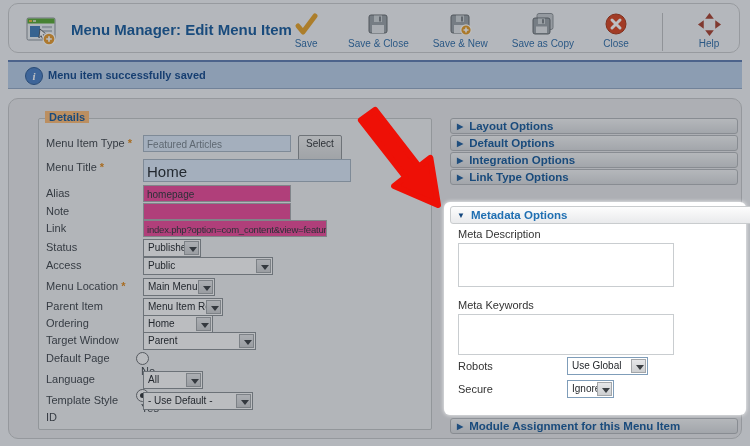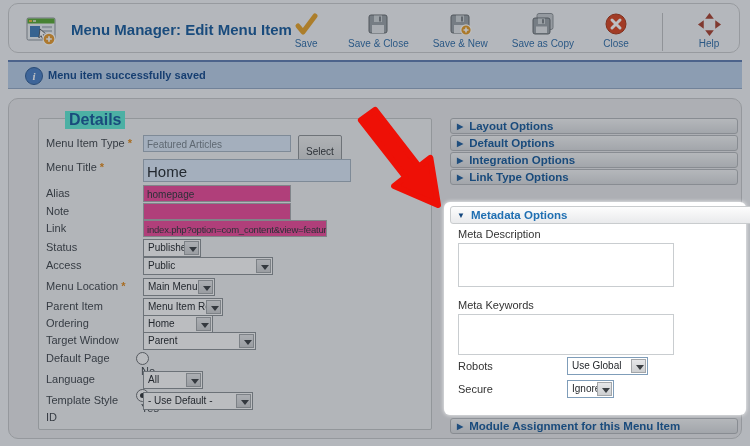--- a/index.html
+++ b/index.html
@@ -27,32 +27,32 @@
     background:#4a7fc4;border:1px solid #2d5a94;color:#fff;text-align:center;}
   .infoicon::after{content:"i";font:italic bold 11px "Liberation Serif",serif;line-height:16px;}
 
   
   .mainbox{position:absolute;left:8px;top:98px;width:734px;height:341px;background:#e8e9eb;
     border:1px solid #c6c8ca;border-radius:10px;box-sizing:border-box;}
 
   
   .fset{position:absolute;left:38px;top:118px;width:394px;height:312px;border:1px solid #c2c4c6;
     background:#f0f1f3;box-sizing:border-box;border-radius:2px;}
-  .legend{position:absolute;left:6px;top:-8px;background:#5eead4;padding:0 4px;
-    font-weight:bold;color:#15599b;font-size:16px;margin-left:20px;}
+  .legend{position:absolute;left:6px;top:-8px;background:#fdba74;padding:0 4px;
+    font-weight:bold;color:#15599b;font-size:11px;}
   .frow{position:absolute;left:7px;height:20px;}
   .flabel{position:absolute;left:0;top:2px;white-space:nowrap;color:#3e444a;}
   .req{color:#e08818;font-weight:bold;}
   .fctl{position:absolute;left:97px;top:0;}
   .tin{background:#ec4899;border:1px solid #a8abae;height:17px;line-height:15px;font-size:10px;
     color:#2e3338;padding:1px 3px 0 3px;box-sizing:border-box;overflow:hidden;white-space:nowrap;}
   .tin.blue{background:#dbe9f8;border:1px solid #a5b3c2;color:#79838d;}
   .tin.big{height:23px;font-size:15px;line-height:21px;color:#23292e;}
   .pbtn{background:linear-gradient(#eceded,#cfd1d3);border:1px solid #8e9296;border-radius:2px;
-    font-size:10px;color:#2f3337;height:32px;line-height:16px;padding:8px 7px;display:inline-block;box-sizing:border-box;}
+    font-size:10px;color:#2f3337;height:32px;line-height:16px;padding:0 7px;display:inline-block;box-sizing:border-box;}
   .sel{position:relative;background:#fcfcfd;border:1px solid #8c9196;height:18px;line-height:16px;
     font-size:10px;color:#24282c;padding:0 18px 0 4px;box-sizing:border-box;overflow:hidden;white-space:nowrap;}
   .dd{position:absolute;right:1px;top:1px;bottom:1px;width:15px;background:linear-gradient(#e6e7e9,#cdcfd1);
     border:1px solid #a3a6a9;box-sizing:border-box;}
   .dd::after{content:"";position:absolute;left:3.5px;top:5px;border:4px solid transparent;border-top:5px solid #3c4044;}
   .bright .sel,.sel.bright{background:#fff;border-color:#7f9db9;}
   .radio{display:inline-block;width:11px;height:11px;border-radius:50%;border:1px solid #6a6e72;
     background:#fbfbfb;vertical-align:-2px;position:relative;}
   .radio.checked::after{content:"";position:absolute;left:3px;top:3px;width:5px;height:5px;border-radius:50%;background:#2f3337;}
   .rlabel{margin:0 0 0 5px;color:#3e444a;}

